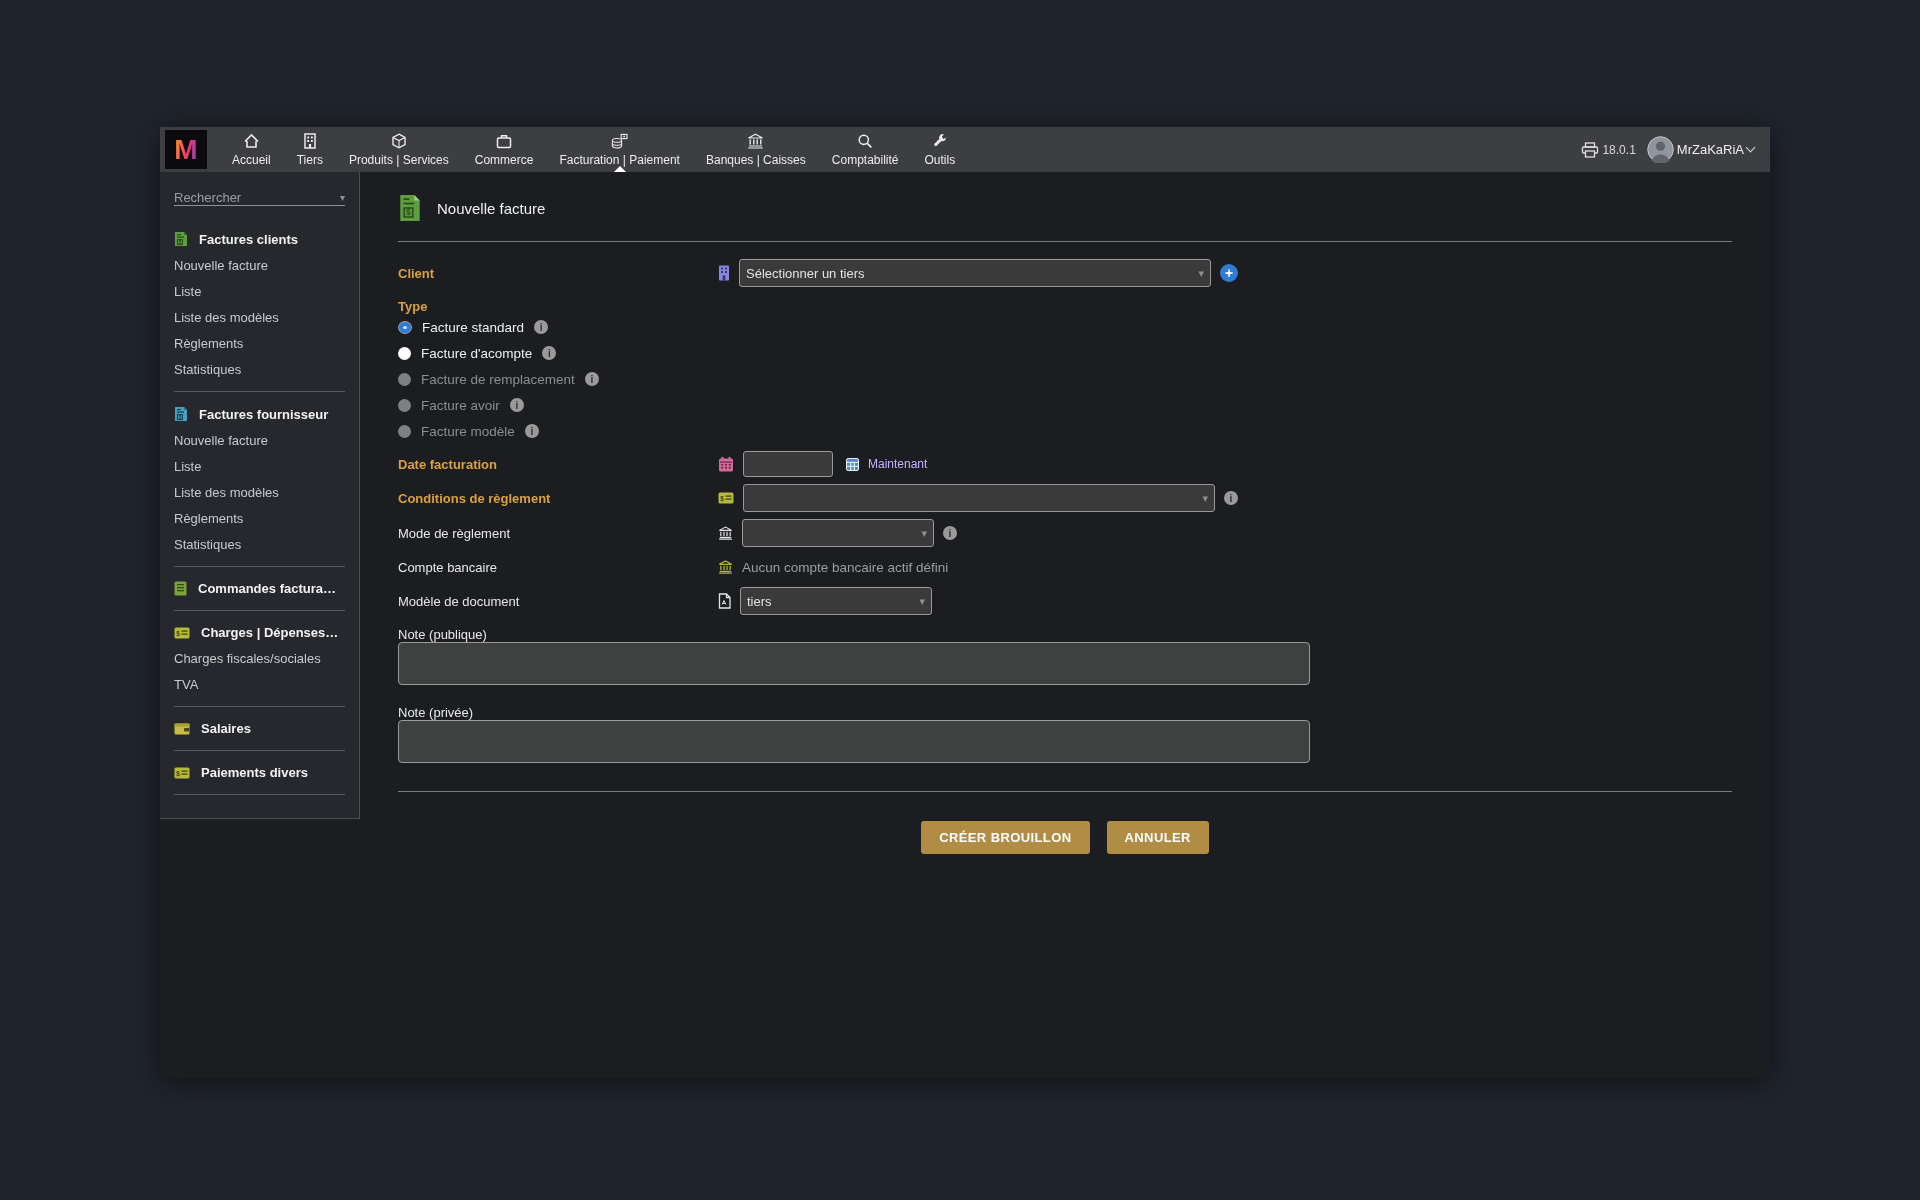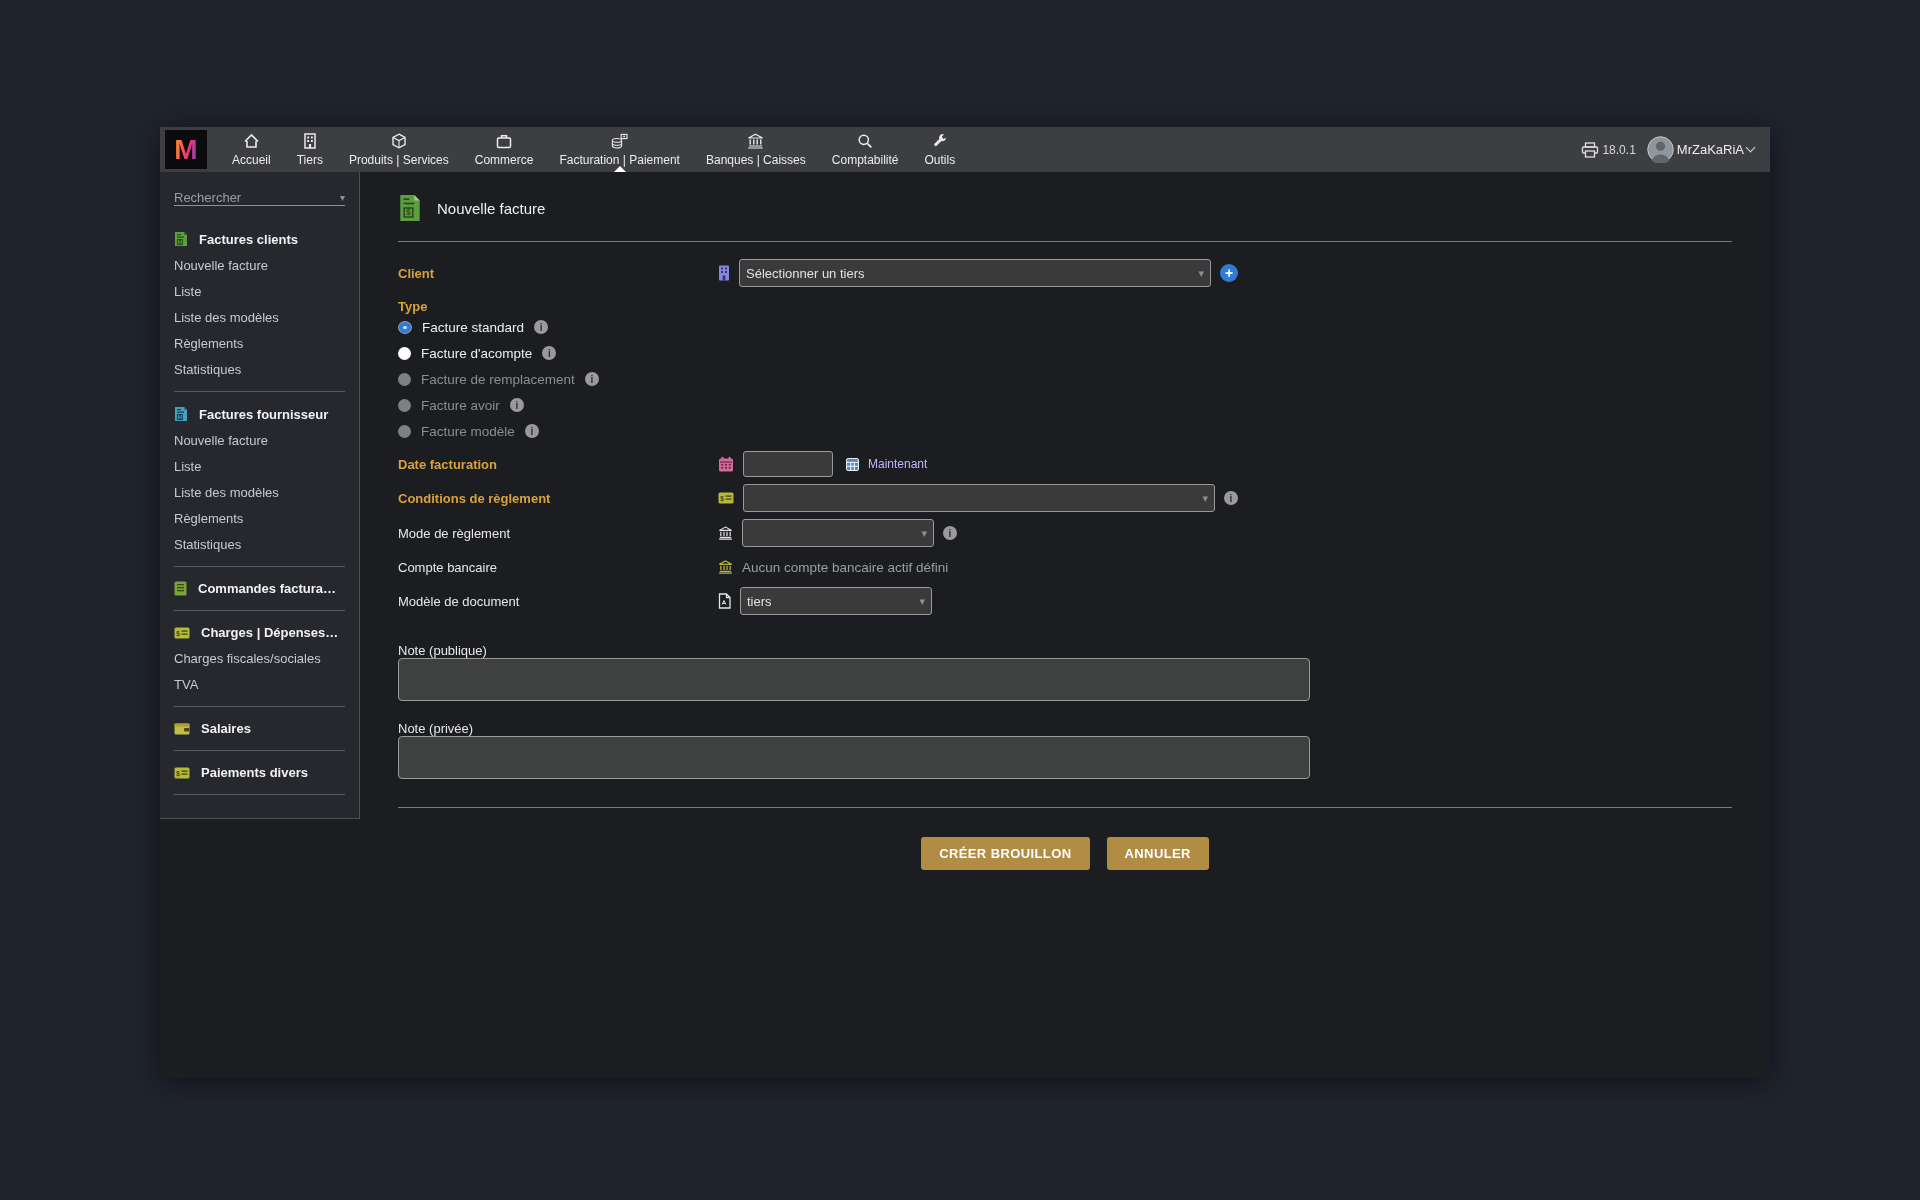--- a/index.html
+++ b/index.html
@@ -463,21 +463,21 @@
                   <path d="M4.2 11.5 6 7.5l1.8 4M4.8 10.3h2.4" stroke="#e4e4e4" stroke-width="1" fill="none"></path>
                 </svg>
               </span>
             <div class="sel w-mid">
               <span>tiers</span>
               <span class="caret">▾</span>
             </div>
           </div>
         </div>
 
-        <div class="form-row top note-gap" style="margin-top:24px;justify-content:flex-end;">
+        <div class="form-row top note-gap" style="margin-top:8px;justify-content:flex-end;">
           <div class="flabel" style="padding-top:4px;">Note (publique)</div>
           <div class="ffield">
             <textarea class="ta" style=""></textarea>
           </div>
         </div>
 
         <div class="form-row top">
           <div class="flabel" style="padding-top:4px;">Note (privée)</div>
           <div class="ffield">
             <textarea class="ta" style=""></textarea>

